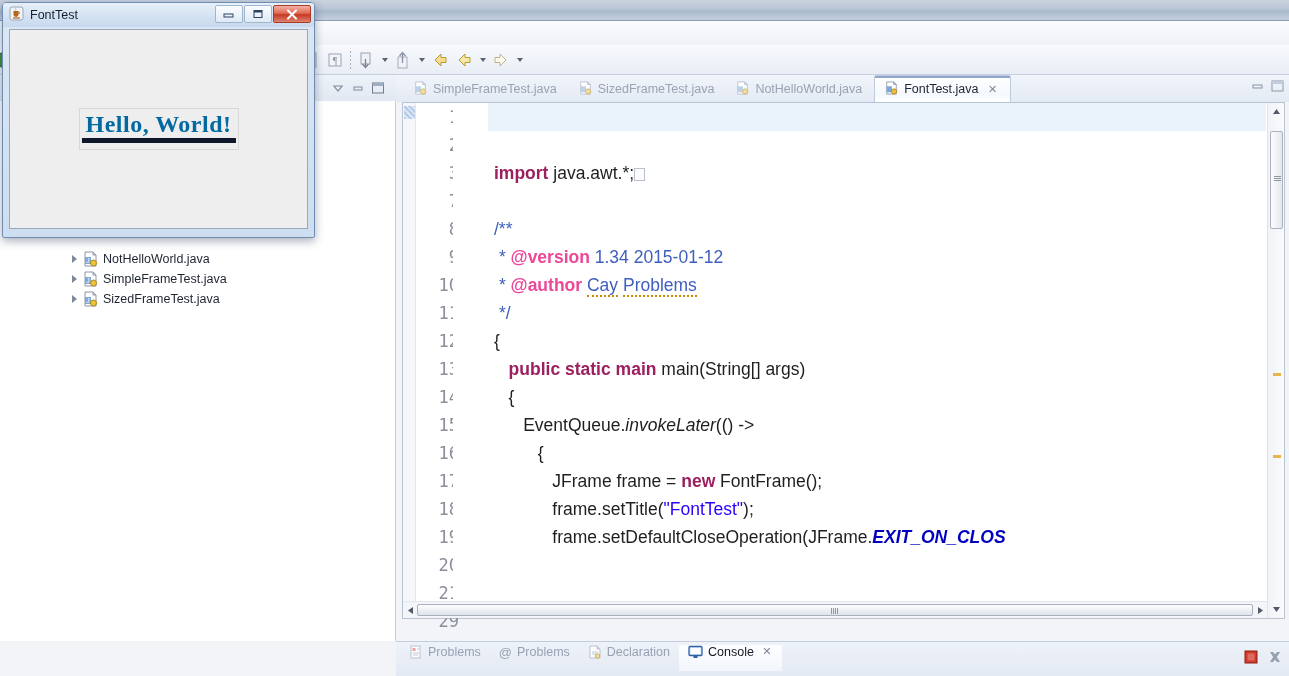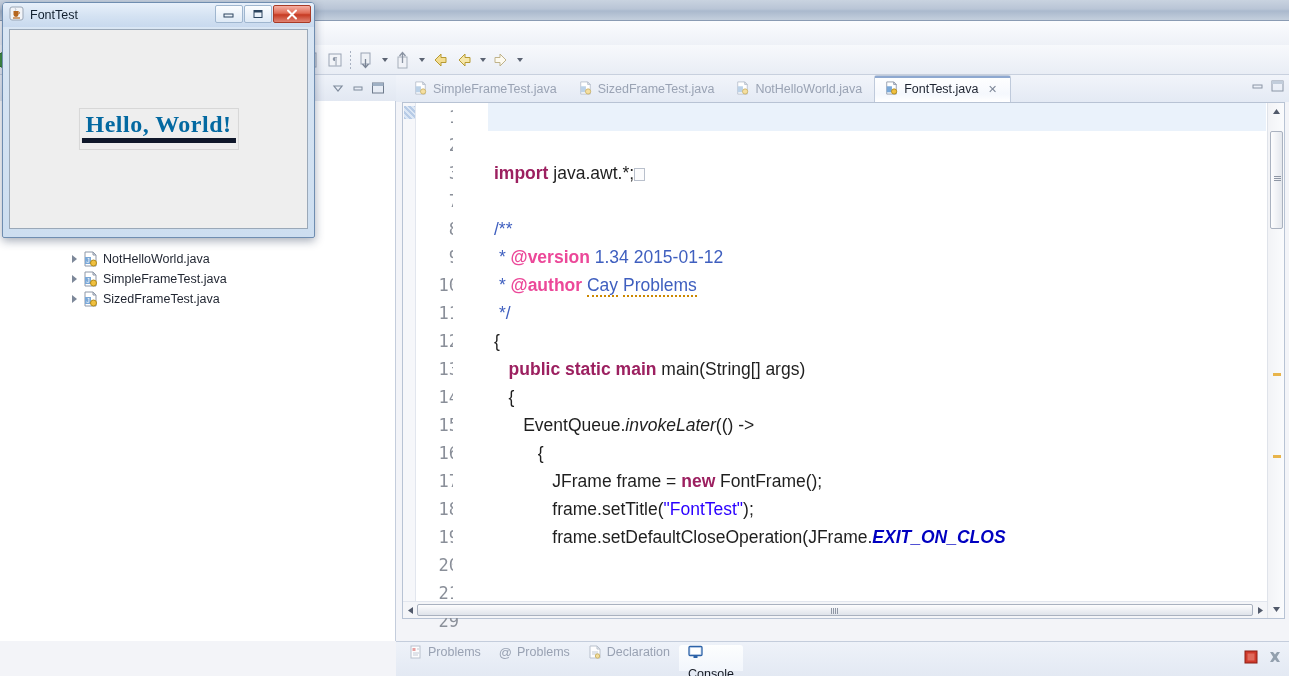--- a/index.html
+++ b/index.html
@@ -228,21 +228,21 @@
     border-top:1px solid #c4cddc;
   }
   #bottom-tabs { position:absolute; left:4px; top:3px; display:flex; align-items:center; height:26px; }
   .btab {
     height:26px; display:flex; gap:5px;
     padding:0 9px; font-size:12.5px; color:#99a2b3; white-space:nowrap;
   }
   .btab.active {
     color:#151a24;
     background:linear-gradient(to bottom,#fdfefe 0%,#f2f6fc 100%);
-    border-top-left-radius:3px;border-top-right-radius:3px;flex-direction:column;
+    border-top-left-radius:3px;border-top-right-radius:3px;
   }
   #bottom-right { position:absolute; right:6px; top:7px; display:flex; gap:8px; align-items:center; }
 
   
   #java-window {
     position:absolute; left:2px; top:2px; width:313px; height:236px;
     background:linear-gradient(to bottom,#dbe7f4,#cddef0);
     border:1px solid #6f8db0;
     border-radius:4px 4px 2px 2px;
     box-shadow:0 3px 10px rgba(20,40,70,.38);

